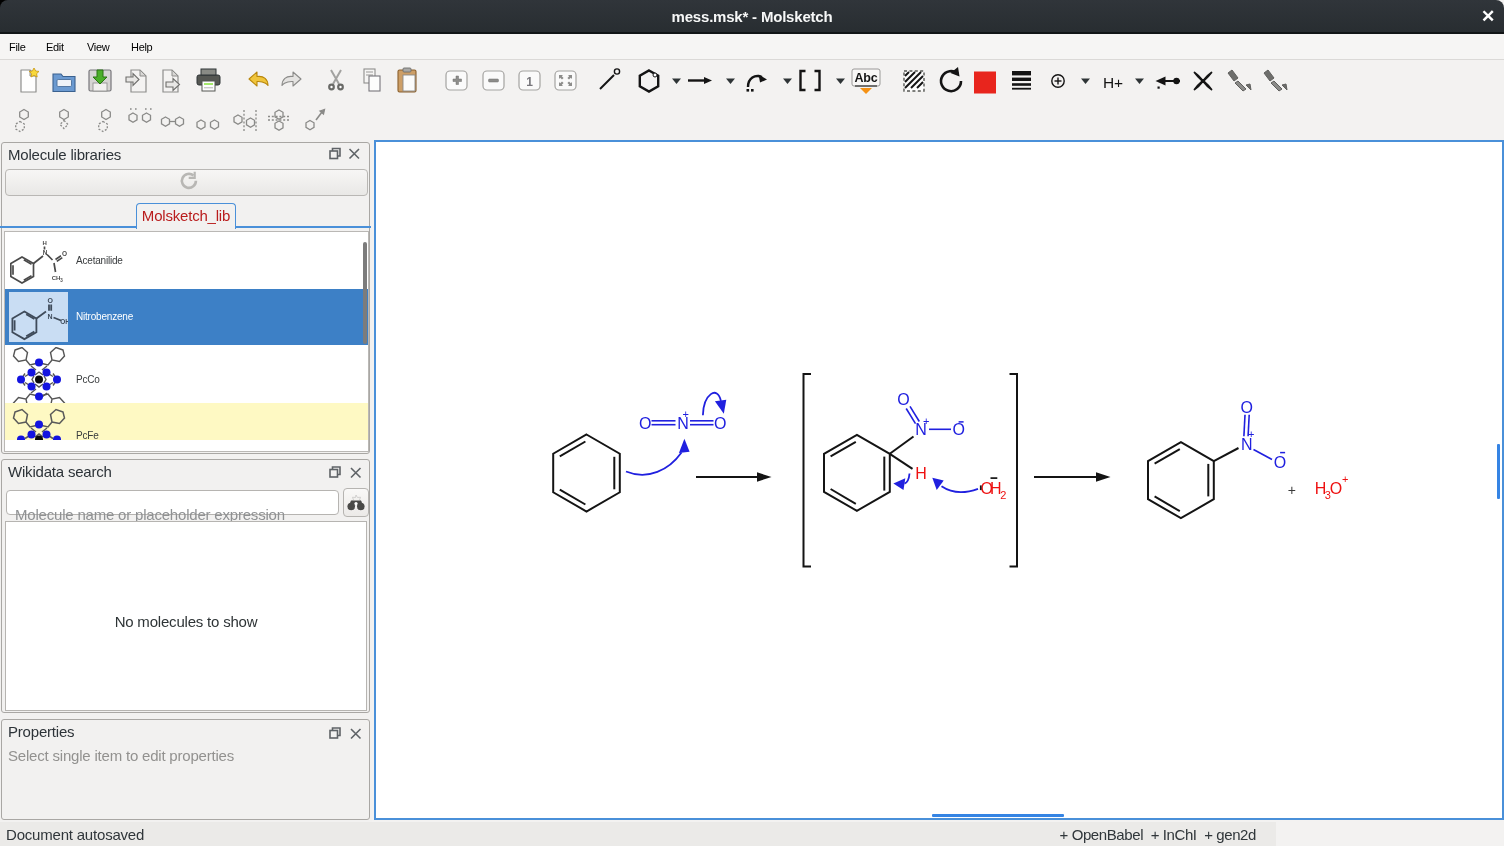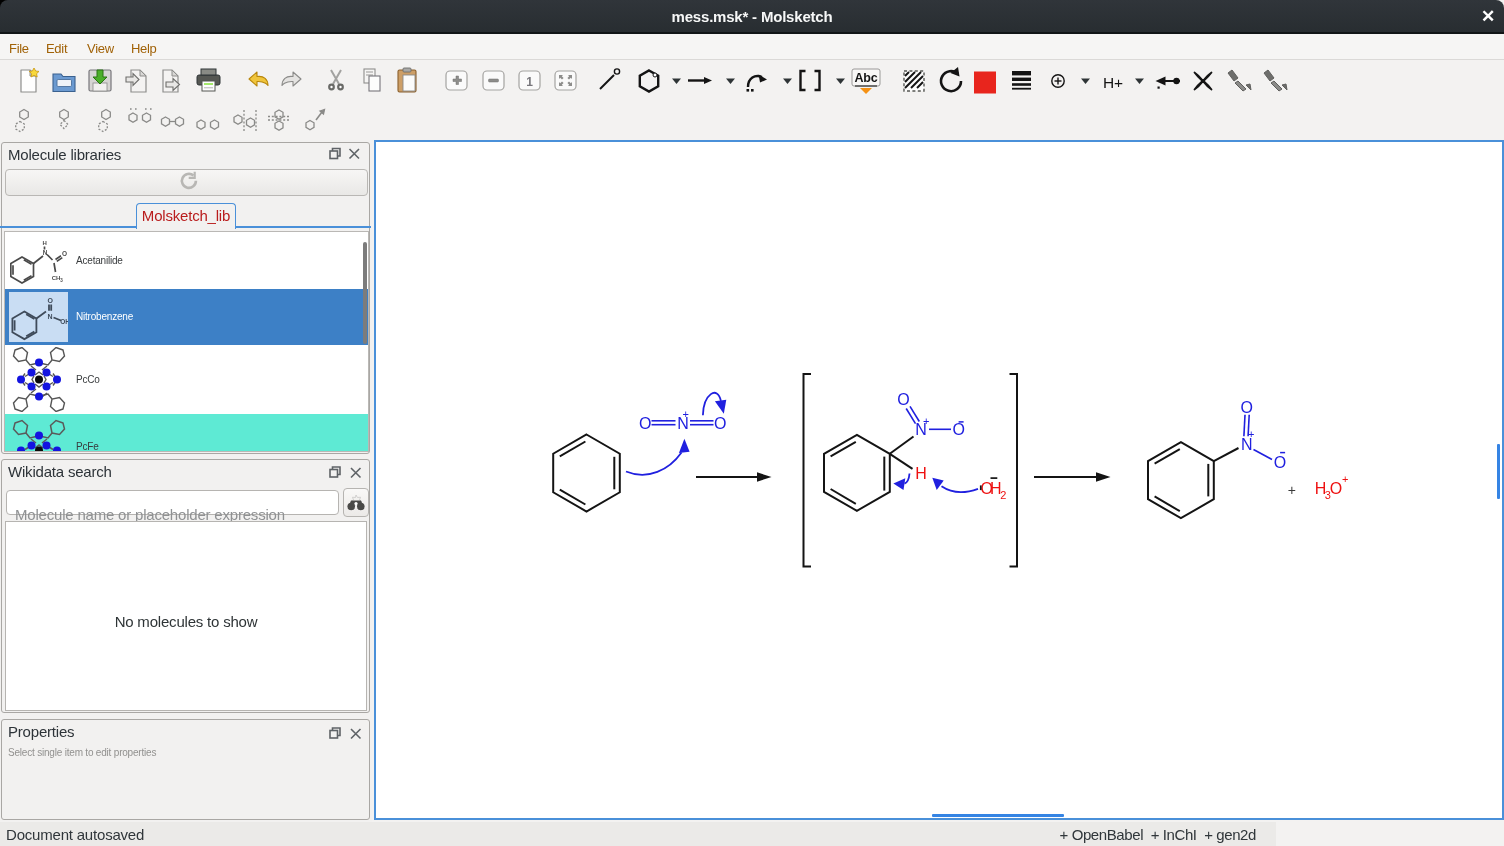--- a/index.html
+++ b/index.html
@@ -2,44 +2,44 @@
 <html><head>
 <meta charset="utf-8">
 <style>
 * { margin:0; padding:0; box-sizing:border-box; }
 html,body { width:1504px; height:846px; overflow:hidden; font-family:"Liberation Sans", sans-serif; background:#f3f2f1; letter-spacing:-0.2px; }
 #titlewrap { position:absolute; left:0; top:0; width:1196px; height:34px; background:#000; }
 #titlebar { position:absolute; left:0; top:0; width:1504px; height:34px; background:linear-gradient(#30353a,#282d31); border-radius:8px 8px 0 0; border-bottom:2px solid #121517; }
 #title { position:absolute; width:100%; text-align:center; top:8px; font-size:15px; font-weight:bold; color:#f6f7f7; letter-spacing:-0.2px; }
 #closex { position:absolute; right:9px; top:6px; color:#fff; font-weight:bold; font-size:17px; }
 #menubar { position:absolute; left:0; top:34px; width:1504px; height:26px; background:#f6f5f4; border-bottom:1px solid #dbd9d7; }
-.menu { position:absolute; top:7px; font-size:13px; color:#a16207; letter-spacing:-0.3px; }
+.menu { position:absolute; top:7px; font-size:11px; color:#000000; letter-spacing:-0.3px; }
 #toolbars { position:absolute; left:0; top:60px; width:1504px; height:80px; background:#f3f2f1; }
 #dock { position:absolute; left:0; top:140px; width:372px; height:682px; background:#f2f1f0; }
 #mltitle { position:absolute; left:8px; top:146px; font-size:15px; color:#2d3338; }
 #refreshbtn { position:absolute; left:5px; top:169px; width:363px; height:27px; background:linear-gradient(#f7f6f5,#e9e8e6); border:1px solid #b9b7b4; border-radius:4px; }
 #tabbar { position:absolute; left:0; top:198px; width:371px; height:31px; }
 #tabline { position:absolute; left:0px; top:28px; width:371px; height:2px; background:#4a90d9; }
 #tab { position:absolute; left:136px; top:5px; width:100px; height:26px; background:#f2f1f0; border:1px solid #4a90d9; border-bottom:none; border-radius:4px 4px 0 0; text-align:center; font-size:15px; color:#b91c1c; padding-top:3px; }
 #mollist { position:absolute; left:4px; top:231px; width:365px; height:221px; background:#fff; border:1px solid #bab8b5; overflow:hidden; }
 .mrow { position:absolute; left:0; width:363px; }
 #row1 { top:0px; height:57px; background:#fff; }
 #row2 { top:57px; height:56px; background:#3d80c6; }
 #row3 { top:113px; height:69px; background:#fff; }
-#row4 { top:182px; height:37px; background:#5eead4;text-align:right; }
+#row4 { top:171px; height:37px; background:#fef9c3;text-align:right; }
 .mlabel { position:absolute; left:71px; font-size:10px; color:#393c3e; }
 #lbl2 { color:#fff; }
 #lscroll { position:absolute; left:358px; top:10px; width:4px; height:102px; background:#7c7c7c; border-radius:2px; }
 #wdtitle { position:absolute; left:8px; top:463px; font-size:15px; color:#2d3338; }
 #searchbox { position:absolute; left:6px; top:490px; width:333px; height:25px; background:#fff; border:1px solid #b6b4b1; border-radius:4px; font-size:15px; color:#8f9193; padding:15px 0 0 8px; }
 #searchbtn { position:absolute; left:343px; top:488px; width:26px; height:29px; background:linear-gradient(#f9f8f7,#eceae8); border:1px solid #b6b4b1; border-radius:4px; }
 #results { position:absolute; left:5px; top:521px; width:362px; height:190px; background:#fff; border:1px solid #b6b4b1; }
 #nomol { position:absolute; width:100%; top:91px; text-align:center; font-size:15px; color:#2e3436; }
 #prtitle { position:absolute; left:8px; top:723px; font-size:15px; color:#2d3338; }
-#prhint { position:absolute; left:8px; top:747px; font-size:10px; color:#92918f; }
+#prhint { position:absolute; left:8px; top:747px; font-size:15px; color:#92918f; }
 #canvas { position:absolute; left:374px; top:140px; width:1130px; height:680px; background:#fff; border:2px solid #4a90d9; }
 #hscroll { position:absolute; left:556px; top:672px; width:132px; height:3px; background:#3584e4; border-radius:1px; }
 #vscroll { position:absolute; left:1121px; top:302px; width:3px; height:55px; background:#3584e4; border-radius:1px; }
 #statusbar { position:absolute; left:0; top:822px; width:1276px; height:24px; background:#ebeae8; font-size:15px; color:#30363a; }
 #stleft { position:absolute; left:6px; top:4px; }
 #stright { position:absolute; right:20px; top:4px; letter-spacing:-0.4px; }
 svg { position:absolute; }
 .panelbox { position:absolute; width:369px; border:1px solid #a9a7a4; border-radius:3px; background:#f2f1f0; }
 </style>
 </head>

